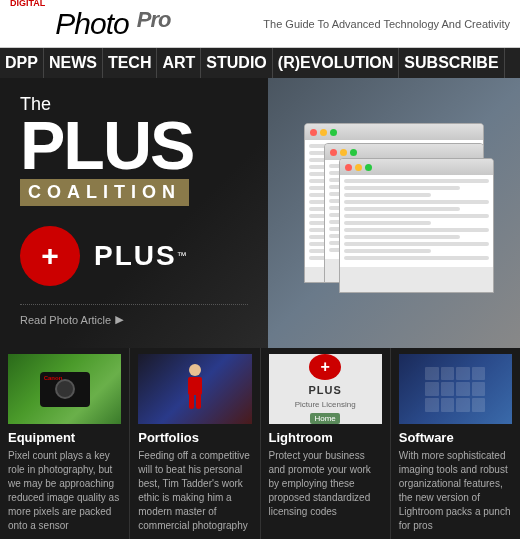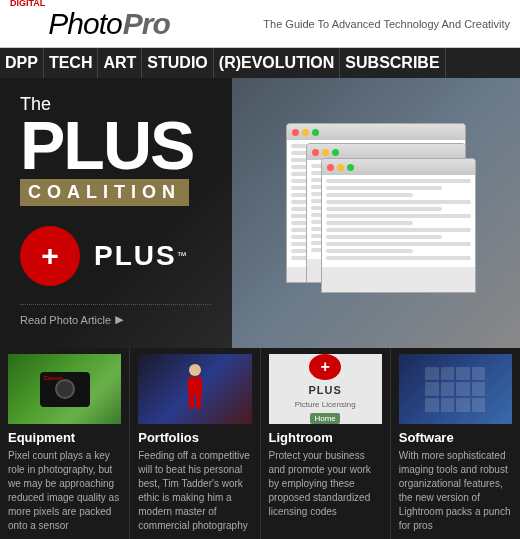--- a/index.html
+++ b/index.html
@@ -9,41 +9,41 @@
     .header {
       display: flex;
       align-items: center;
       padding: 6px 10px;
       border-bottom: 1px solid #ccc;
       height: 48px;
     }
     .logo-area {
       display: flex;
       align-items: flex-start;
-      gap: 1px;
+      gap: 8px;
     }
     .logo-digital {
       font-size: 9px;
       font-weight: bold;
       color: #cc0000;
       text-transform: uppercase;
       line-height: 1;
       margin-right: 2px;
       margin-top: -8px;
       align-self: flex-start;
     }
     .logo-photo {
       font-size: 30px;
       font-weight: normal;
       color: #000;
       letter-spacing: -1px;
       font-style: italic;
     }
     .logo-pro {
-      font-size: 30px;
+      font-size: 22px;
       font-weight: bold;
       color: #666;
       letter-spacing: -1px;
       font-style: italic;
     }
     .header-tagline {
       flex: 1;
       text-align: right;
       font-size: 11px;
       color: #555;
@@ -72,21 +72,21 @@
     .hero {
       background: #1a1a1a;
       position: relative;
       height: 270px;
       overflow: hidden;
       display: flex;
     }
 
     
     .hero-left {
-      width: 232px;
+      width: 268px;
       position: relative;
       padding: 16px 20px;
       background: linear-gradient(135deg, #1a1a1a 60%, #2a2a2a 100%);
     }
 
     .hero-the {
       font-size: 18px;
       color: #fff;
       font-weight: normal;
       margin-bottom: -4px;
@@ -391,20 +391,21 @@
   <div class="logo-area">
     <span class="logo-digital">DIGITAL</span>
     <span class="logo-photo">Photo</span>
     <span class="logo-pro">Pro</span>
   </div>
   <div class="header-tagline">The Guide To Advanced Technology And Creativity</div>
 </div>
 
 <nav class="nav">
   <div class="nav-item">DPP</div>
+  <div class="nav-item">News</div>
   <div class="nav-item">Tech</div>
   <div class="nav-item">Art</div>
   <div class="nav-item">Studio</div>
   <div class="nav-item">(R)evolution</div>
   <div class="nav-item">Subscribe</div>
 
 </nav>
 
 <div class="hero">
   <div class="hero-left">

